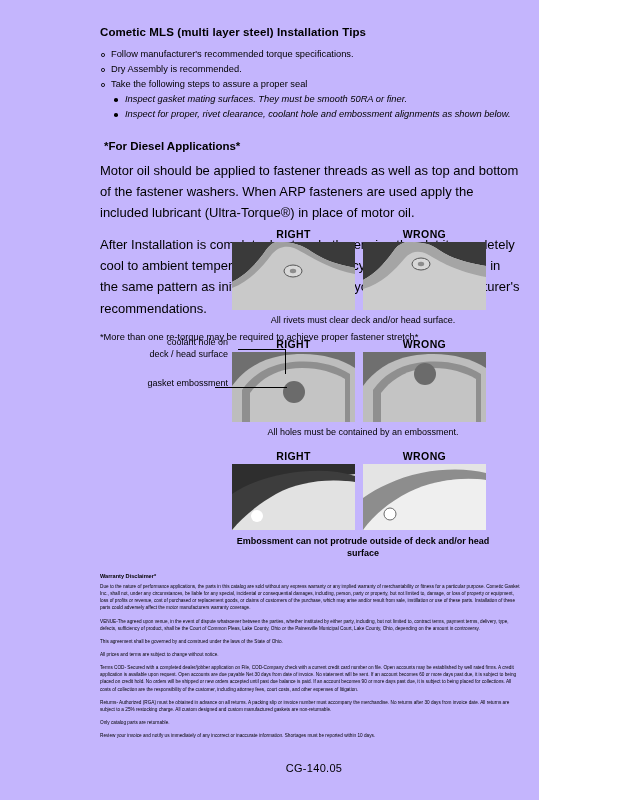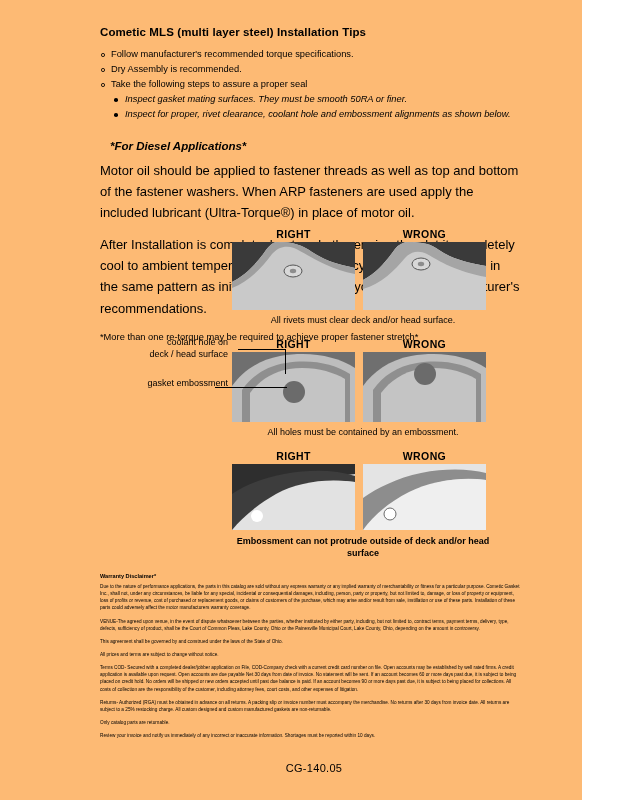--- a/index.html
+++ b/index.html
@@ -11,22 +11,22 @@
     width: 618px;
     height: 800px;
     font-family: "Liberation Sans", sans-serif;
     color: #000000;
     position: relative;
     overflow: hidden;
   }
   .page {
     position: absolute;
     left: 0; top: 0;
-    width: 582px; height: 800px;
-    background: #fdba74;
+    width: 539px; height: 800px;
+    background: #c4b5fd;
   }
   .content {
     position: absolute;
     left: 100px;
     top: 26px;
     width: 420px;
   }
   h1.title {
     font-size: 11.5px;
     font-weight: bold;
@@ -74,22 +74,21 @@
     left: 2px;
     top: 6px;
     width: 3.6px;
     height: 3.6px;
     background: #000;
     border-radius: 50%;
   }
   h2.subtitle {
     font-size: 11.5px;
     font-weight: bold;
-    margin: 18px 0 7px 10px;
-    font-style: italic;
+    margin: 18px 0 7px 4px;
   }
   p.para {
     font-size: 13px;
     line-height: 1.62;
     margin: 8px 0 11px 0;
   }
   p.note {
     font-size: 9.3px;
     line-height: 1.62;
     margin: 4px 0 0 0;

